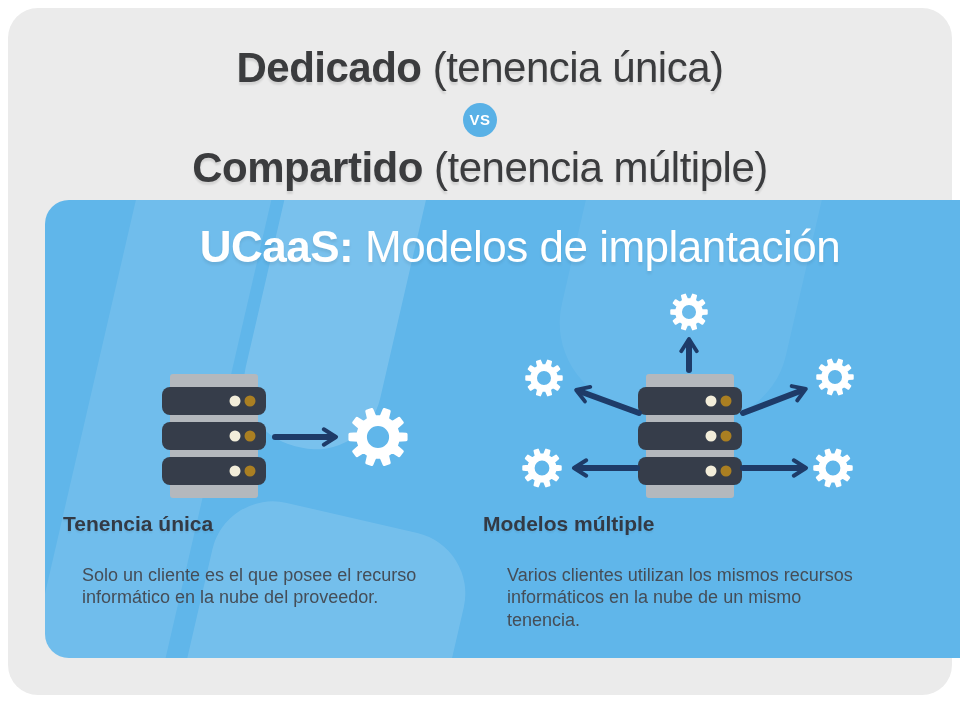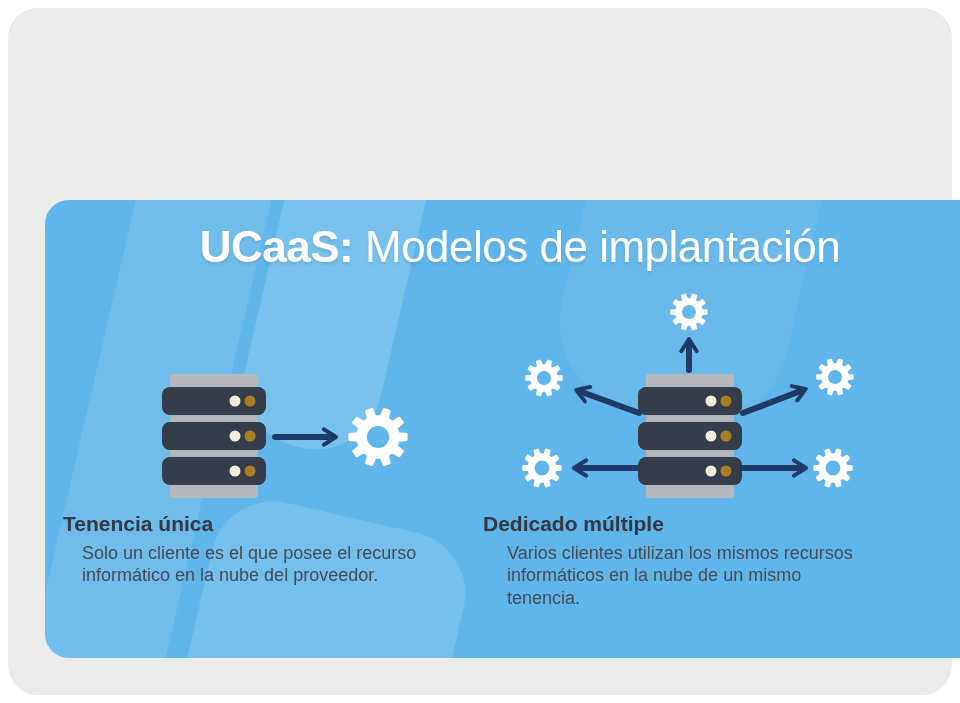--- a/index.html
+++ b/index.html
@@ -38,41 +38,46 @@
   .panel-title{position:relative;margin-top:22px;text-align:center;color:var(--white);
                font-size:44px;line-height:50px;font-weight:400;letter-spacing:-0.5px;
                text-shadow:0 3px 3px rgba(0,0,0,.08)}
   .panel-title .b{font-weight:700}
 
   .diagram{position:absolute;left:0;top:0;width:877px;height:458px}
 
   .tenancy{position:absolute;text-align:left}
   .tenancy h3{font-size:21px;font-weight:700;color:var(--label-dark);
               text-shadow:0 2px 2px rgba(0,0,0,.06)}
-  .tenancy p{margin:6px auto 0;font-size:18px;line-height:1.24;color:var(--body-text)}
+  .tenancy p{margin:28px auto 0;font-size:18px;line-height:1.24;color:var(--body-text)}
   .tenancy-single{left:18px;top:312px;width:430px}
   .tenancy-single p{max-width:392px}
   .tenancy-multi{left:438px;top:312px;width:420px}
   .tenancy-multi p{max-width:372px}
 
   
   .server-band{fill:var(--server-gray)}
   .server-slabs rect{fill:var(--server-dark)}
   .dot-cream circle{fill:var(--dot-cream)}
   .dot-gold circle{fill:var(--dot-gold)}
   .gear-path{fill:var(--white);stroke:var(--white);stroke-width:5;stroke-linejoin:round;paint-order:stroke}
   .arrow-line{fill:none;stroke:var(--arrow-navy);stroke-width:6;stroke-linecap:round}
   .arrow-head{fill:none;stroke:var(--arrow-navy)}
 </style>
 </head>
 <body>
 
 <div class="page">
   <div class="card">
 
+    <div class="header">
+      <div class="line"><span class="b">Dedicado</span><span> (tenencia única)</span></div>
+      <div class="vs-badge">VS</div>
+      <div class="line"><span class="b">Compartido</span><span> (tenencia múltiple)</span></div>
+    </div>
 
     <div class="panel">
       <div class="stripe s2"></div>
       <div class="stripe s3"></div>
       <div class="stripe s4"></div>
       <div class="stripe s5"></div>
 
       <div class="panel-title"><span class="b">UCaaS:</span><span> Modelos de implantación</span></div>
 
       <svg class="diagram" viewBox="0 0 877 458">
@@ -136,19 +141,19 @@
             <use href="#gear-def" transform="translate(788,268) scale(0.40)"></use>
           </g>
         </g>
       </svg>
 
       <div class="tenancy tenancy-single">
         <h3>Tenencia única</h3>
         <p>Solo un cliente es el que posee el recurso informático en la nube del proveedor.</p>
       </div>
       <div class="tenancy tenancy-multi">
-        <h3>Dedicado múltiple</h3>
+        <h3>Modelos múltiple</h3>
         <p>Varios clientes utilizan los mismos recursos informáticos en la nube de un mismo tenencia.</p>
       </div>
     </div>
 
   </div>
 </div>
 
 </body></html>

